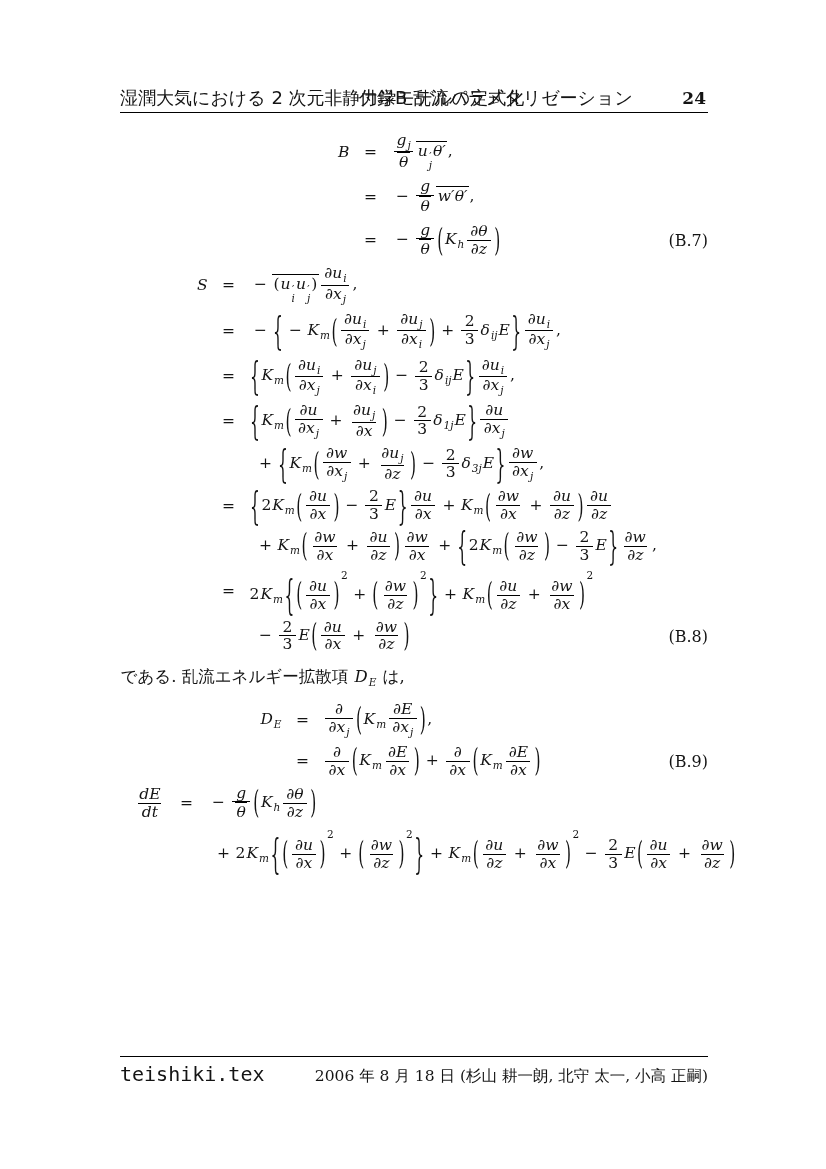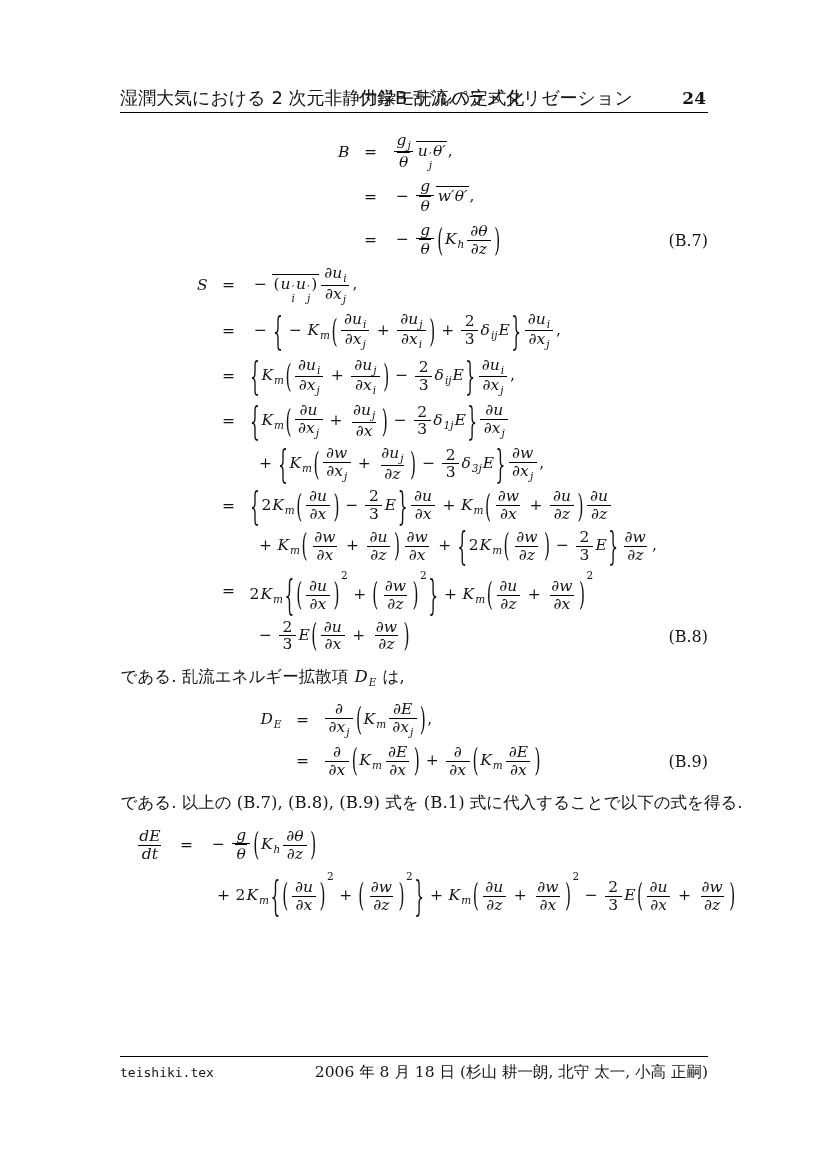--- a/index.html
+++ b/index.html
@@ -42,21 +42,21 @@
   .mov { display:inline-block; border-top:1px solid #000; padding:1px 1px 0 1px; line-height:1.15; }
   .msub { font-size:10.5px; vertical-align:-4px; letter-spacing:0; }
   .msup { font-size:10.5px; vertical-align:7px; }
   .msup-hi { vertical-align:20px; }
   .mss { display:inline-flex; flex-direction:column; align-items:center; font-size:10.5px; line-height:0.85; vertical-align:-4px; }
   .mdel { display:inline-block; vertical-align:middle; transform:scaleY(var(--s,1)); transform-origin:50% 50%; margin:0 1px; font-weight:300; }
 
   
   .footer-rule { position:absolute; top:1056px; left:120px; width:588px; border-top:1.6px solid #000; }
   .footer { position:absolute; top:1062px; left:120px; width:588px; display:flex; justify-content:space-between; align-items:baseline; }
-  .footer-left  { font-family:"DejaVu Sans Mono", "Liberation Mono", monospace; font-size:13px; }
+  .footer-left  { font-family:"DejaVu Sans Mono", "Liberation Mono", monospace; font-size:20px; }
   .footer-right { font-family:"DejaVu Serif", serif; font-size:15.5px; }
 </style>
 </head>
 <body>
 
 <div class="page">
 
   <div class="header">
     <span class="h-layer1">湿潤大気における 2 次元非静力学モデルの定式化</span>
     <span class="h-layer2">付録B 乱流パラメタリゼーション</span>
@@ -226,21 +226,20 @@
               <span class="fnum"><span class="tok mi">∂E</span></span>
               <span class="fden"><span class="tok mi">∂x</span></span>
             </span><span class="mdel" style="--s: 2.1;">)</span><span class="tok mr mo">+</span><span class="mfrac">
               <span class="fnum"><span class="tok mi">∂</span></span>
               <span class="fden"><span class="tok mi">∂x</span></span>
             </span><span class="mdel" style="--s: 2.1;">(</span><span class="tok mi">K</span><span class="msub"><span class="tok mi">m</span></span><span class="mfrac">
               <span class="fnum"><span class="tok mi">∂E</span></span>
               <span class="fden"><span class="tok mi">∂x</span></span>
             </span><span class="mdel" style="--s: 2.1;">)</span></span><span class="eq-tag">(B.9)</span></div>
       </div>
-    <p class="para"><span class="tok mr">である. 以上の (B.7), (B.8), (B.9) 式を (B.1) 式に代入することで以下の式を得る.</span></p>
     <div class="eqblock eq-fin">
         <div class="eqrow"><span class="eq-lhs"><span class="mfrac">
               <span class="fnum"><span class="tok mi">dE</span></span>
               <span class="fden"><span class="tok mi">dt</span></span>
             </span></span><span class="eq-rel tok mr">=</span><span class="eq-rhs"><span class="tok mr mo">−</span><span class="mfrac">
               <span class="fnum"><span class="tok mi">g</span></span>
               <span class="fden"><span class="mov"><span class="tok mi">θ</span></span></span>
             </span><span class="mdel" style="--s: 2.1;">(</span><span class="tok mi">K</span><span class="msub"><span class="tok mi">h</span></span><span class="mfrac">
               <span class="fnum"><span class="tok mi">∂θ</span></span>
               <span class="fden"><span class="tok mi">∂z</span></span>

